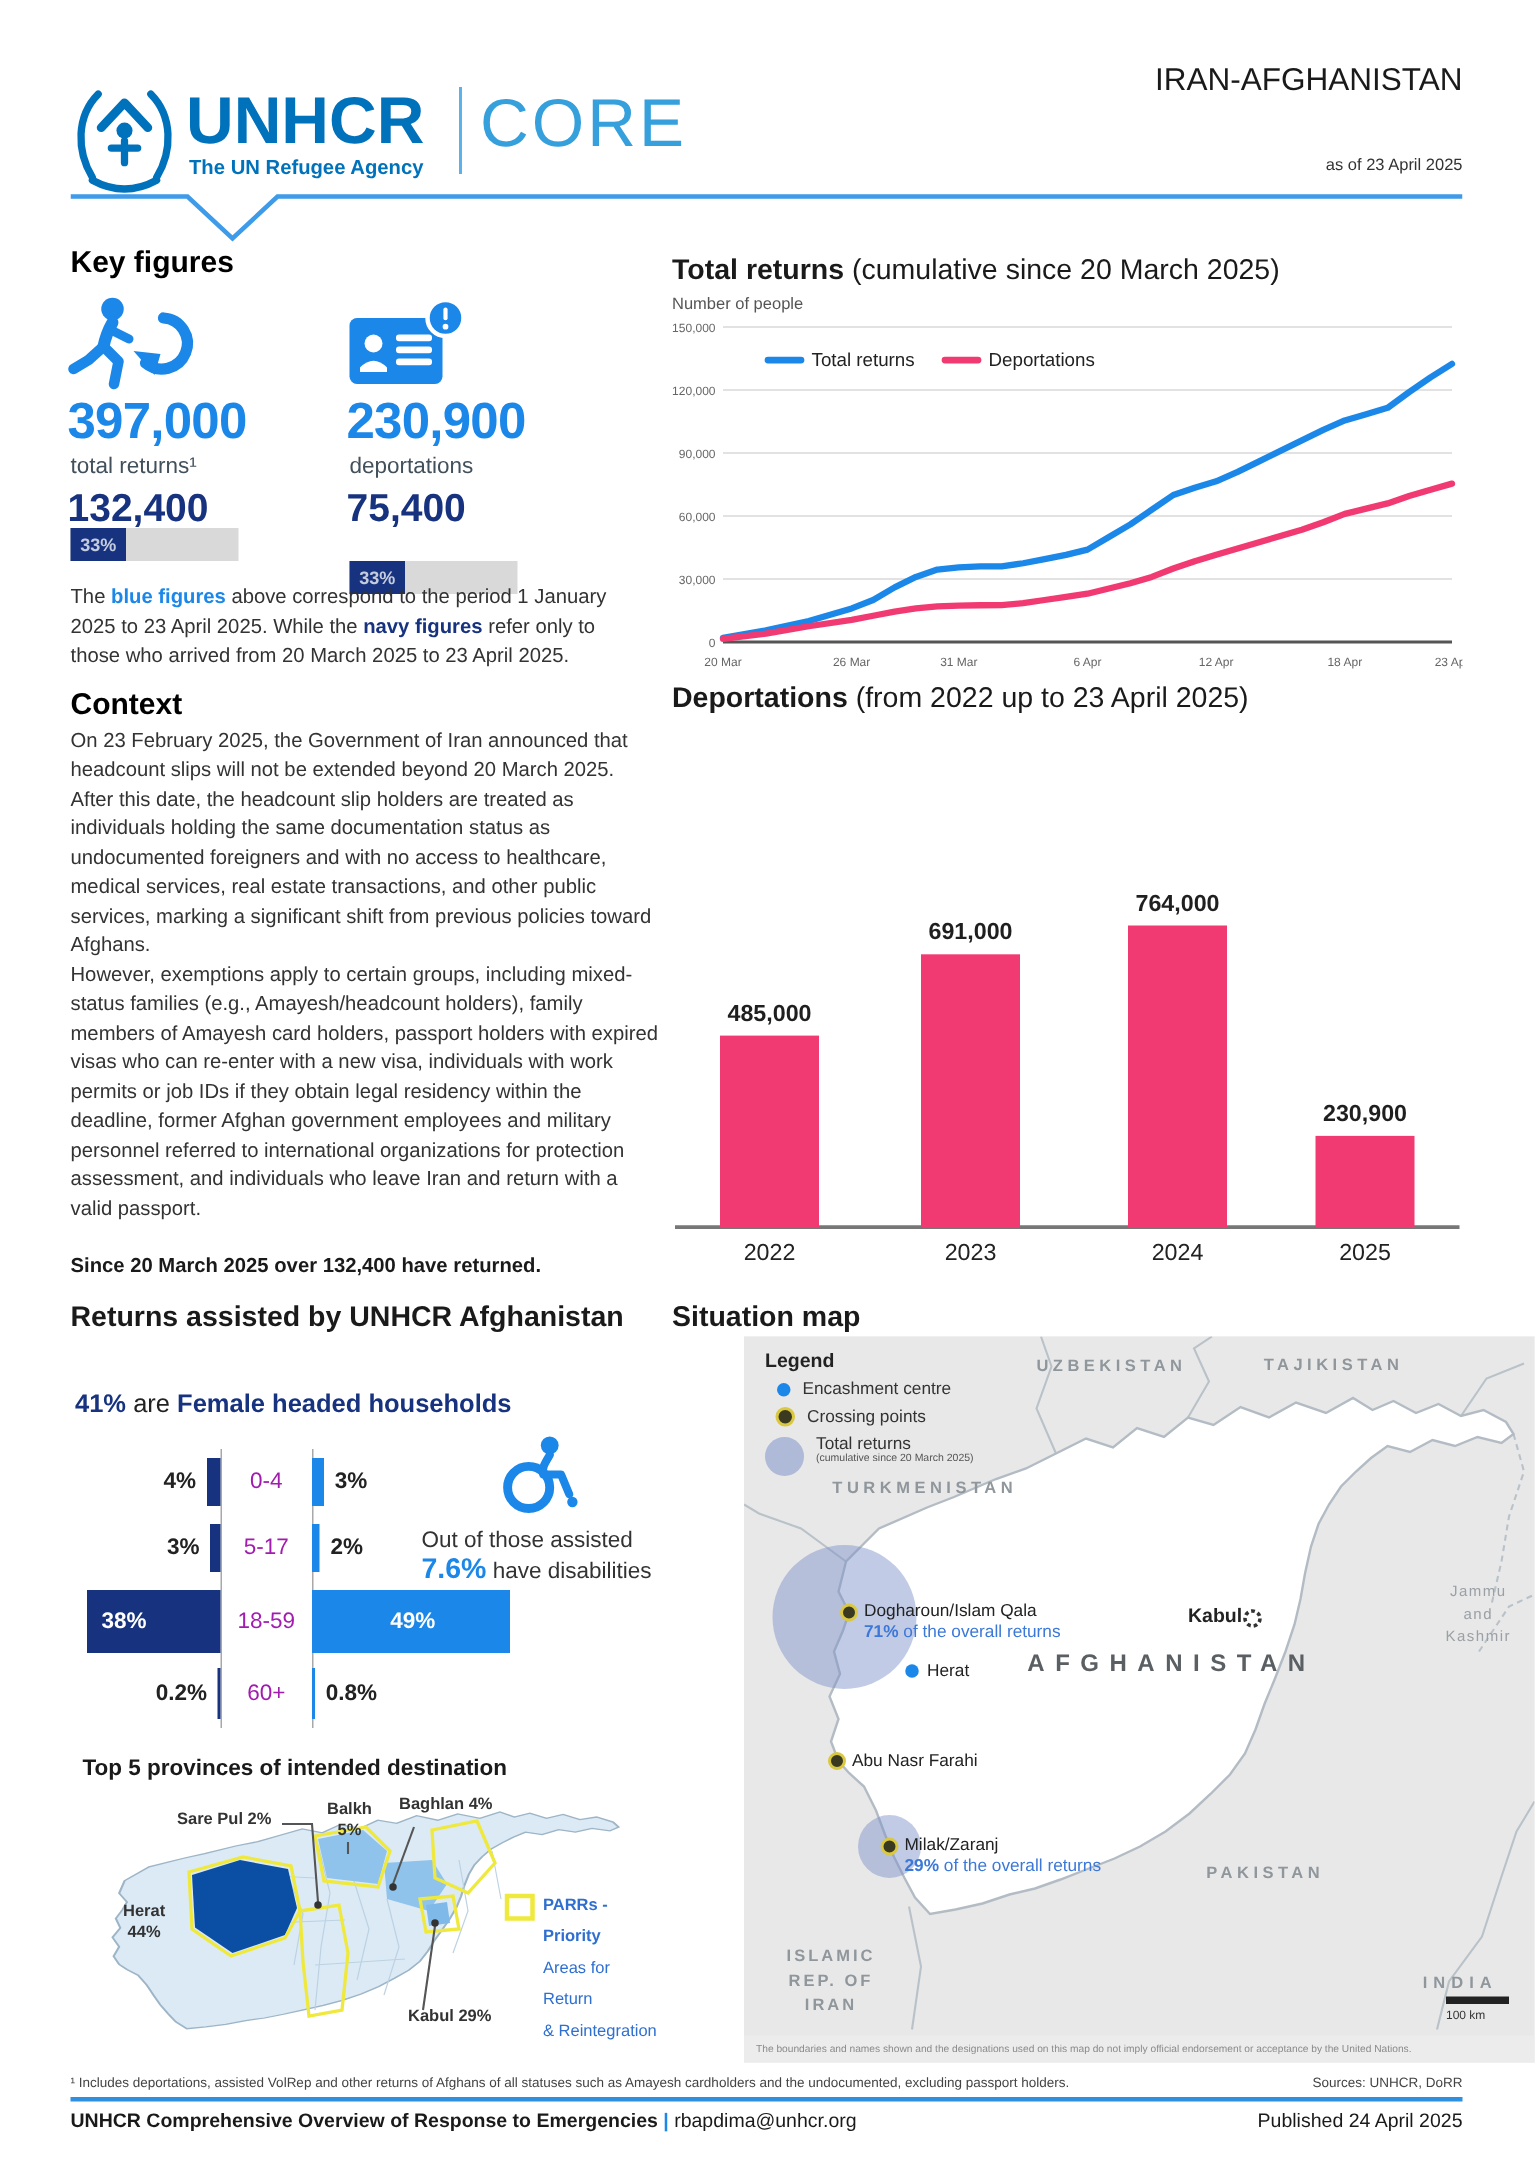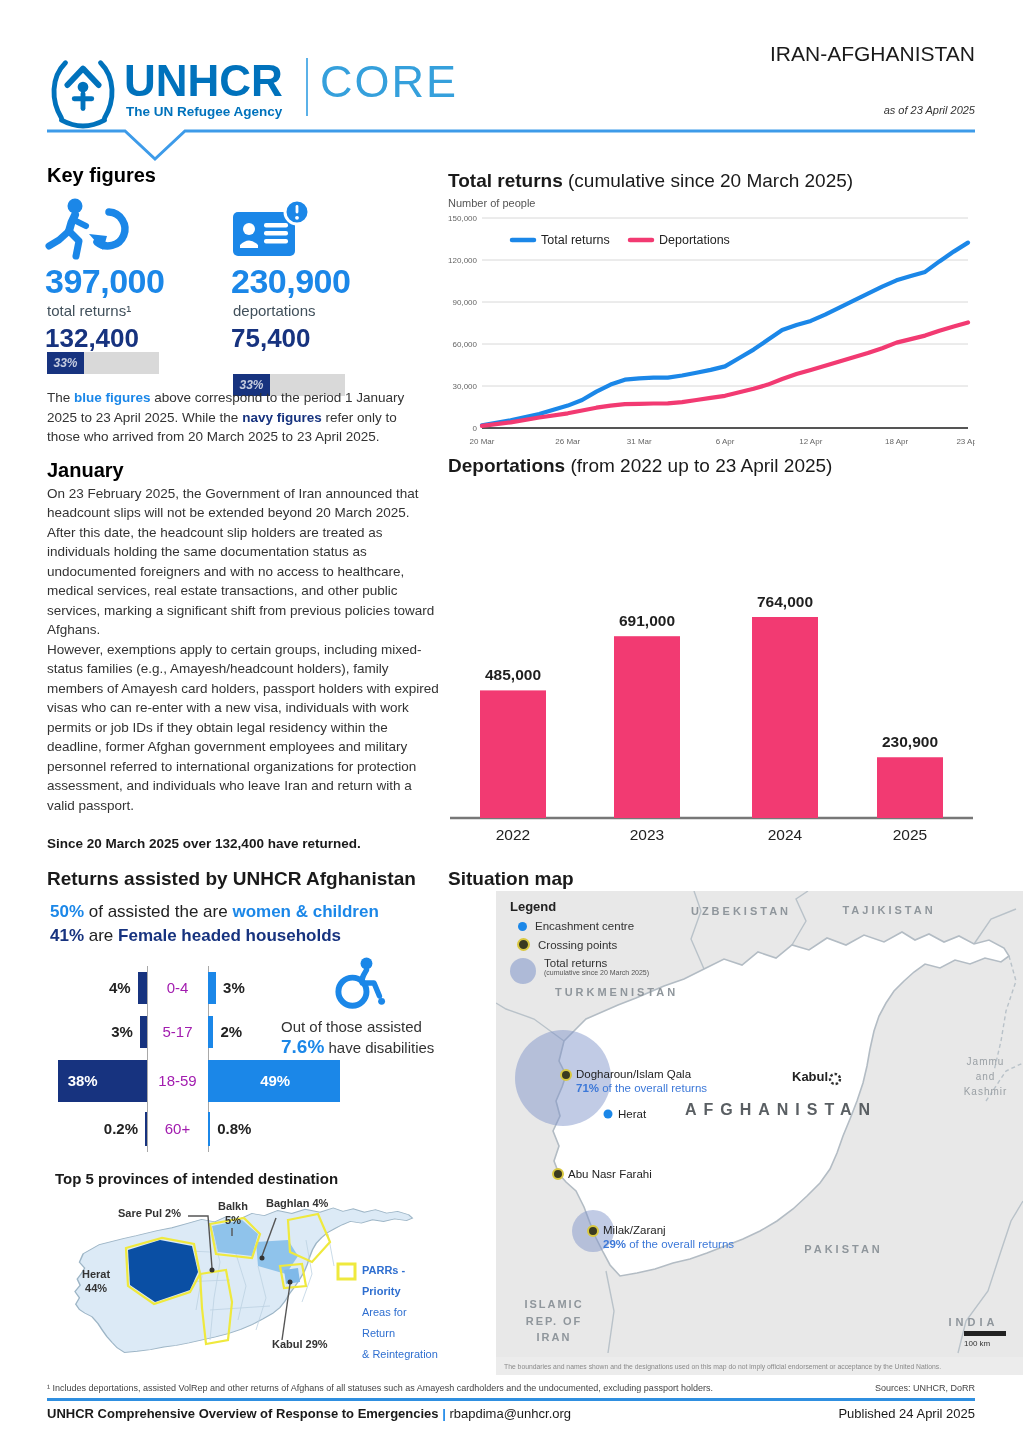--- a/index.html
+++ b/index.html
@@ -10,21 +10,21 @@
   .blue{color:#1B87E8;}
   .navy{color:#17337F;}
   .h1{font-size:20px;font-weight:bold;color:#000000;}
   .h2{font-size:19px;font-weight:bold;color:#1a1a1a;}
   .h2 .sub{font-weight:normal;}
   .bigval{font-size:34px;font-weight:bold;color:#1B87E8;letter-spacing:-0.5px;}
   .navyval{font-size:26px;font-weight:bold;color:#17337F;}
   .kf-label{font-size:15px;color:#41505b;}
   .ptrack{width:112px;height:22px;background:#D9D9D9;position:relative;}
   .pfill{position:absolute;left:0;top:0;height:100%;background:#17337F;display:flex;align-items:center;justify-content:center;
-         color:rgba(255,255,255,0.75);font-size:12px;font-weight:bold;font-style:italic;}
+         color:rgba(255,255,255,0.75);font-size:12px;font-weight:bold;}
   .para{font-size:13.5px;line-height:1.44;color:#333;text-align:left;}
   .note{font-size:13.5px;line-height:1.45;color:#333;}
   .ylab{font-size:11px;color:#555;}
   .ctry{color:#8F969C;font-weight:bold;letter-spacing:3px;font-size:11px;text-align:center;}
   .ctry-big{color:#5a5f63;font-weight:bold;letter-spacing:7px;font-size:16px;text-align:center;}
   .maplbl{font-size:11.5px;color:#222;}
   .mapnote{font-size:11.5px;color:#3C78D8;font-weight:bold;}
   .legend-row{display:flex;align-items:center;gap:8px;margin-top:6px;font-size:11.5px;color:#333;}
   .mm-lbl{font-size:11px;font-weight:bold;color:#333;line-height:1.25;}
   .parr-txt{font-size:11px;color:#2F6FD0;line-height:1.9;}
@@ -49,21 +49,21 @@
     <circle cx="38" cy="40" r="5.5" fill="#0072BC"></circle>
     <path d="M38,47 L38,62" stroke="#0072BC" stroke-width="5" stroke-linecap="round"></path>
     <path d="M29,52 L47,52" stroke="#0072BC" stroke-width="5" stroke-linecap="round"></path>
   </svg>
   <div class="abs" style="left:124px;top:56px;font-size:44px;font-weight:bold;color:#0072BC;">UNHCR</div>
   <div class="abs" style="left:126px;top:104px;font-size:13.5px;font-weight:bold;color:#0072BC;">The UN Refugee Agency</div>
   <div class="abs" style="left:306px;top:58px;width:2px;height:58px;background:#5BB1E8;"></div>
   <div class="abs" style="left:320px;top:56px;font-size:45px;color:#35A0DC;letter-spacing:2px;">CORE</div>
 
   <div class="abs" style="left:575px;top:42px;width:400px;text-align:right;font-size:21px;color:#1a1a1a;">IRAN-AFGHANISTAN</div>
-  <div class="abs" style="left:675px;top:104px;width:300px;text-align:right;font-size:11px;font-style:italic;color:#333;">as of 23 April 2025</div>
+  <div class="abs" style="left:675px;top:104px;width:300px;text-align:right;font-size:11px;color:#333;">as of 23 April 2025</div>
 
   <svg class="abs" style="left:47px;top:128px;" width="928" height="36" viewBox="0 0 928 36">
     <path d="M0,3 H78 L108,31 L138,3 H928" stroke="#3D9BE9" stroke-width="3" fill="none"></path>
   </svg>
 
   <div class="abs h1" style="left:47px;top:164px;">Key figures</div>
 
   <svg class="abs" style="left:45px;top:196px;" width="92" height="64" viewBox="0 0 92 64">
     <circle cx="30" cy="10" r="7.5" fill="#1B87E8"></circle>
     <path d="M30,19 C26,26 25,30 24,35" stroke="#1B87E8" stroke-width="8" fill="none" stroke-linecap="round"></path>
@@ -96,21 +96,21 @@
 
   <div class="abs ptrack" style="left:47px;top:352px;">
     <div class="pfill" style="width:33%;">33%</div>
   </div>
   <div class="abs ptrack" style="left:233px;top:352px;">
     <div class="pfill" style="width:33%;">33%</div>
   </div>
 
   <div class="abs note" style="left:47px;top:388px;width:376px;"><span>The </span><span class="blue b">blue figures</span><span> above correspond to the period 1 January 2025 to 23 April 2025. While the </span><span class="navy b">navy figures</span><span> refer only to those who arrived from 20 March 2025 to 23 April 2025.</span></div>
 
-  <div class="abs h1" style="left:47px;top:459px;">January</div>
+  <div class="abs h1" style="left:47px;top:459px;">Context</div>
   <div class="abs para" style="left:47px;top:484px;width:392px;">On 23 February 2025, the Government of Iran announced that headcount slips will not be extended beyond 20 March 2025. After this date, the headcount slip holders are treated as individuals holding the same documentation status as undocumented foreigners and with no access to healthcare, medical services, real estate transactions, and other public services, marking a significant shift from previous policies toward Afghans.</div>
   <div class="abs para" style="left:47px;top:640px;width:392px;">However, exemptions apply to certain groups, including mixed-status families (e.g., Amayesh/headcount holders), family members of Amayesh card holders, passport holders with expired visas who can re-enter with a new visa, individuals with work permits or job IDs if they obtain legal residency within the deadline, former Afghan government employees and military personnel referred to international organizations for protection assessment, and individuals who leave Iran and return with a valid passport.</div>
   <div class="abs para b" style="left:47px;top:834px;width:392px;color:#1a1a1a;">Since 20 March 2025 over 132,400 have returned.</div>
 
   <div class="abs h2" style="left:448px;top:170px;"><span class="b">Total returns</span> <span class="sub">(cumulative since 20 March 2025)</span></div>
   <div class="abs ylab" style="left:448px;top:197px;">Number of people</div>
   <svg id="linechart" class="abs" style="left:448px;top:208px;" width="527" height="248" viewBox="0 0 527 248">
       <line x1="34" y1="220" x2="520" y2="220" stroke="#555" stroke-width="2"></line>
       <text x="29" y="223" text-anchor="end" font-size="8" fill="#666" font-family="Liberation Sans, sans-serif">0</text>
       <line x1="34" y1="178" x2="520" y2="178" stroke="#D8D8D8" stroke-width="1"></line>
@@ -149,21 +149,20 @@
       <text x="199" y="362" text-anchor="middle" font-size="15.5" fill="#222" font-family="Liberation Sans, sans-serif">2023</text>
       <rect x="304" y="139" width="66" height="201" fill="#F23A72"></rect>
       <text x="337" y="129" text-anchor="middle" font-size="15.5" font-weight="bold" fill="#1f1f1f" font-family="Liberation Sans, sans-serif">764,000</text>
       <text x="337" y="362" text-anchor="middle" font-size="15.5" fill="#222" font-family="Liberation Sans, sans-serif">2024</text>
       <rect x="429" y="279.25274869109944" width="66" height="60.74725130890053" fill="#F23A72"></rect>
       <text x="462" y="269.25274869109944" text-anchor="middle" font-size="15.5" font-weight="bold" fill="#1f1f1f" font-family="Liberation Sans, sans-serif">230,900</text>
       <text x="462" y="362" text-anchor="middle" font-size="15.5" fill="#222" font-family="Liberation Sans, sans-serif">2025</text>
     </svg>
 
   <div class="abs h2" style="left:47px;top:868px;">Returns assisted by UNHCR Afghanistan</div>
-  <div class="abs" style="left:50px;top:902px;font-size:17px;color:#222;"><span class="blue b">50%</span><span> of assisted the are </span><span class="blue b">women &amp; children</span></div>
   <div class="abs" style="left:50px;top:926px;font-size:17px;color:#222;"><span class="navy b">41%</span><span> are </span><span class="navy b">Female headed households</span></div>
 
   <div id="pyramid" class="abs" style="left:47px;top:960px;width:390px;height:200px;">
       <div class="prow-bar" style="left: 100px; top: 6px; width: 1px; height: 186px; background: rgb(168, 168, 168);"></div>
       <div class="prow-bar" style="left: 161px; top: 6px; width: 1px; height: 186px; background: rgb(168, 168, 168);"></div>
       <div class="prow-bar" style="left: 90.6px; top: 12px; width: 9.4px; height: 32px; background: rgb(23, 51, 127);"></div>
       <div class="prow-bar" style="left: 161px; top: 12px; width: 8.1px; height: 32px; background: rgb(27, 135, 232);"></div>
       <div class="pyr-cat" style="left: 100px; top: 19px; width: 61px;">0-4</div>
       <div class="pyr-pct" style="right: 306.4px; top: 19px;">4%</div>
       <div class="pyr-pct" style="left: 176.1px; top: 19px;">3%</div>

